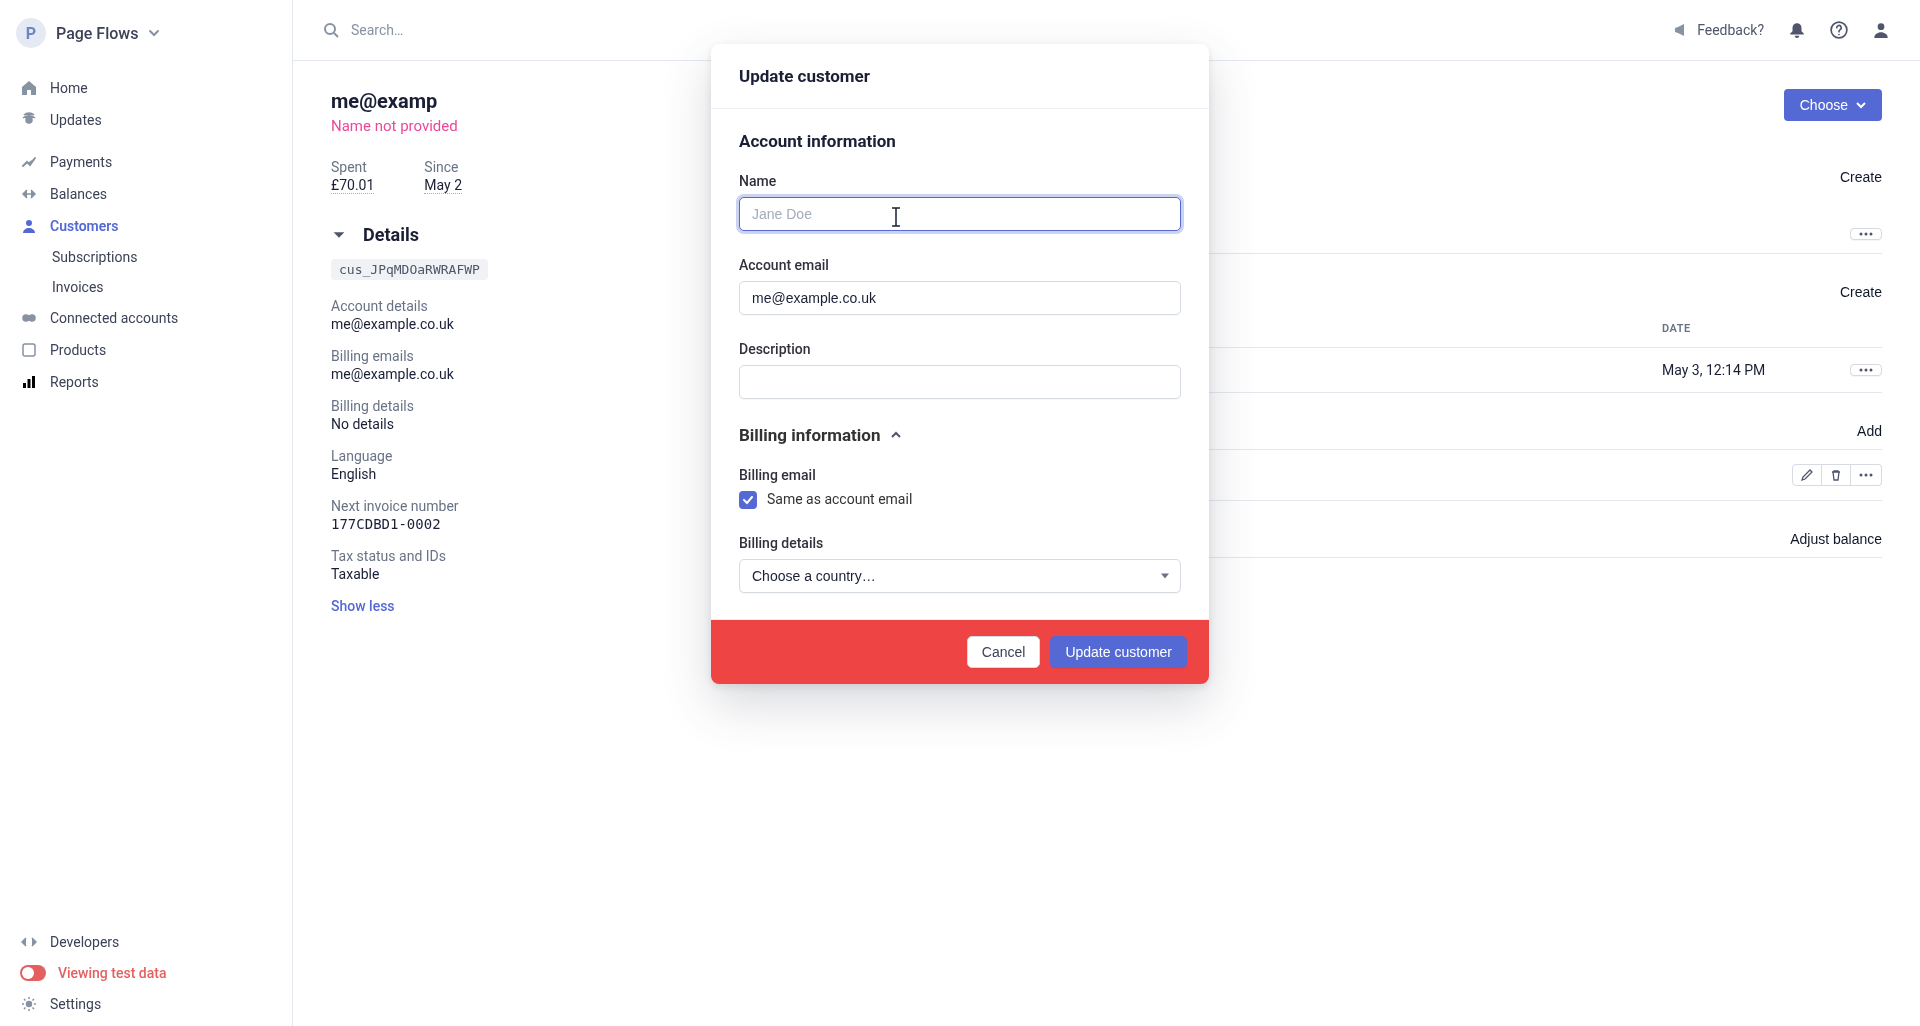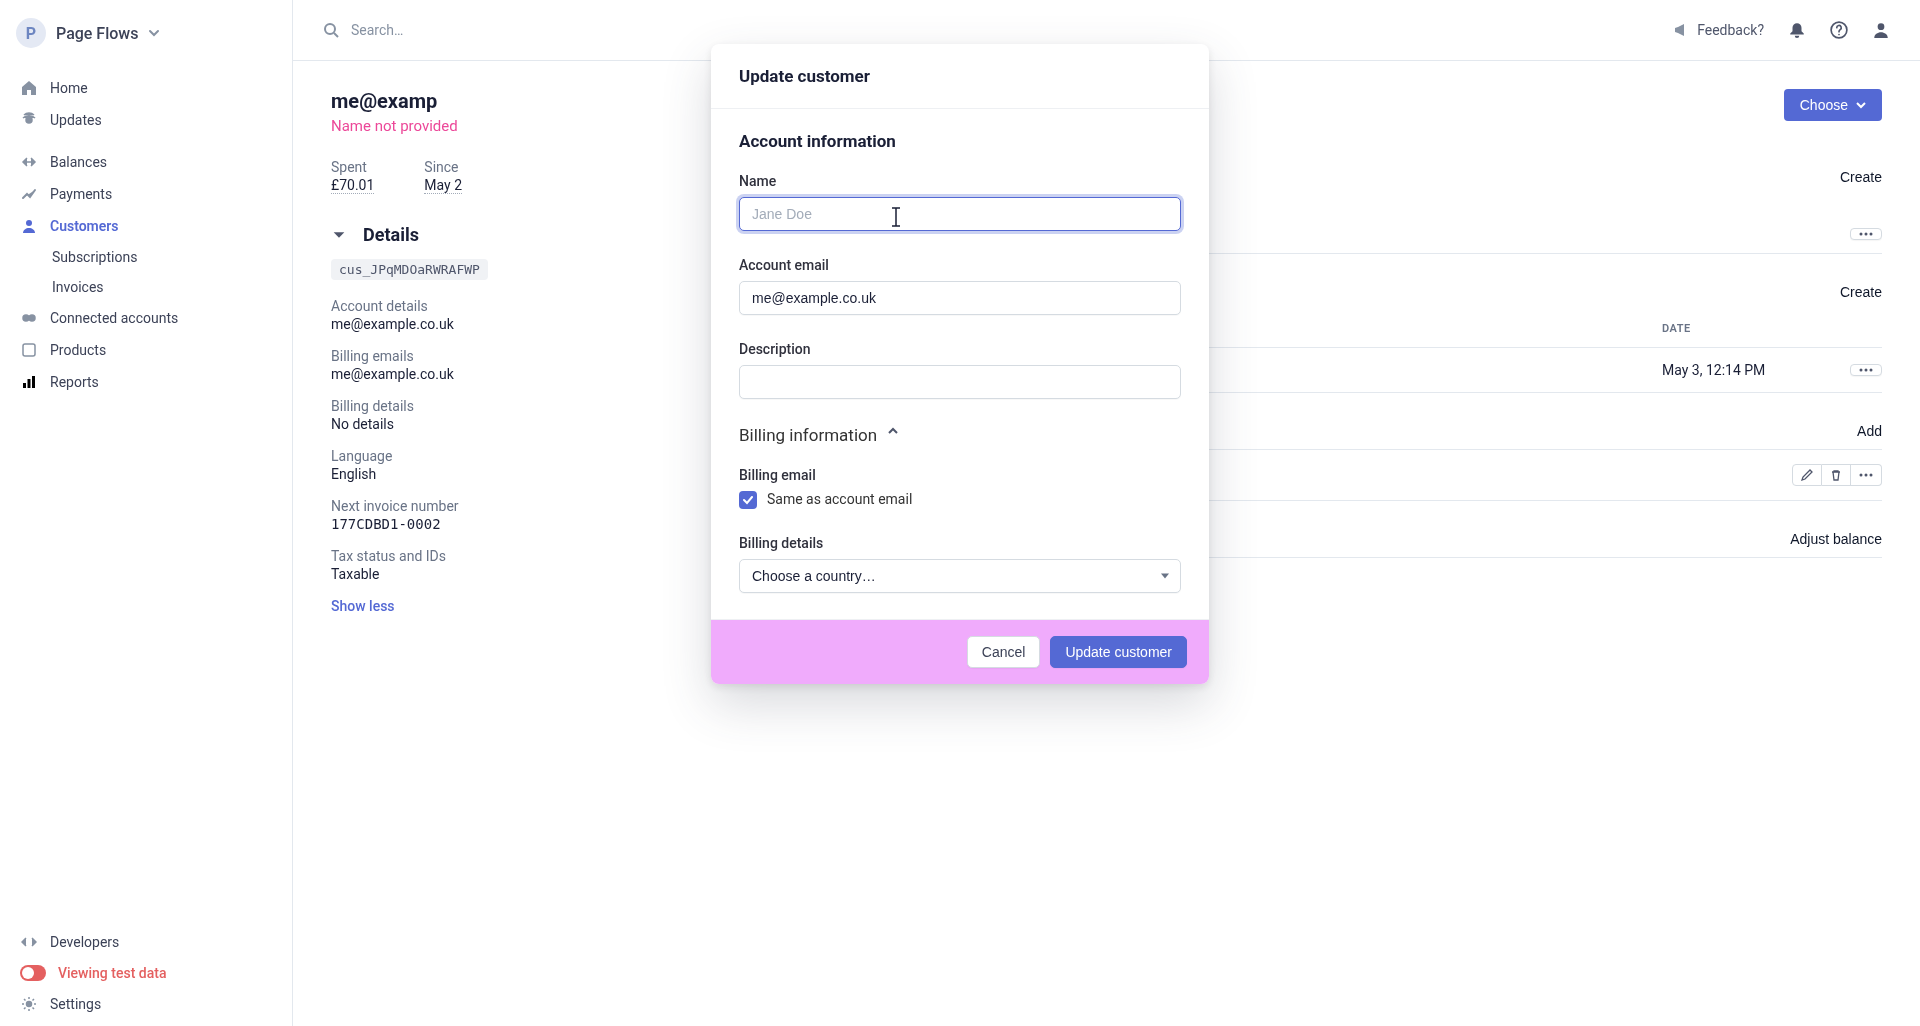--- a/index.html
+++ b/index.html
@@ -289,33 +289,33 @@
   .chk {
     width: 18px; height: 18px;
     border-radius: 4px;
     background: #5469d4;
     display: flex;
     align-items: center;
     justify-content: center;
   }
   .billing-info-head {
     display: flex;
-    align-items: flex-start;
+    align-items: center;
     gap: 10px;
     font-size: 17px;
-    font-weight: 400;
+    font-weight: 700;
     margin-bottom: 22px;
   }
   .modal-foot {
     border-top: 1px solid #eef0f3;
     padding: 16px 22px;
     display: flex;
     justify-content: flex-end;
     gap: 10px;
-    background: #f0abfc;
+    background: #ef4444;
     border-radius: 0 0 8px 8px;
   }
   .btn {
     border-radius: 5px;
     padding: 7px 14px;
     font-size: 14px;
     font-weight: 500;
     border: 1px solid #d5dbe1;
     background: #fff;
     color: #3c4257;
@@ -364,32 +364,32 @@
               <circle cx="8" cy="8" r="3" fill="none" stroke="#8792a2" stroke-width="1.5"></circle>
               <path d="M3 3a7 7 0 0110 0M2 6a9 9 0 0112 0" fill="none" stroke="#8792a2" stroke-width="1.5"></path>
             </svg>
           </span>
         <span class="label">Updates</span>
       </li>
       <div class="nav-section-gap"></div>
       <li>
         <span class="nav-icon">
             <svg viewBox="0 0 16 16">
+              <path d="M2 12 L6 8 L9 11 L14 4" fill="none" stroke="#8792a2" stroke-width="2" stroke-linecap="round"></path>
+            </svg>
+          </span>
+        <span class="label">Payments</span>
+      </li>
+      <li>
+        <span class="nav-icon">
+            <svg viewBox="0 0 16 16">
               <path d="M2 8h12M6 4l-4 4 4 4M10 4l4 4-4 4" fill="none" stroke="#8792a2" stroke-width="1.5"></path>
             </svg>
           </span>
         <span class="label">Balances</span>
-      </li>
-      <li>
-        <span class="nav-icon">
-            <svg viewBox="0 0 16 16">
-              <path d="M2 12 L6 8 L9 11 L14 4" fill="none" stroke="#8792a2" stroke-width="2" stroke-linecap="round"></path>
-            </svg>
-          </span>
-        <span class="label">Payments</span>
       </li>
       <li class="active">
         <span class="nav-icon">
             <svg viewBox="0 0 16 16">
               <circle cx="8" cy="5" r="3"></circle>
               <path d="M2 15c0-3 3-5 6-5s6 2 6 5z"></path>
             </svg>
           </span>
         <span class="label">Customers</span>
       </li>

